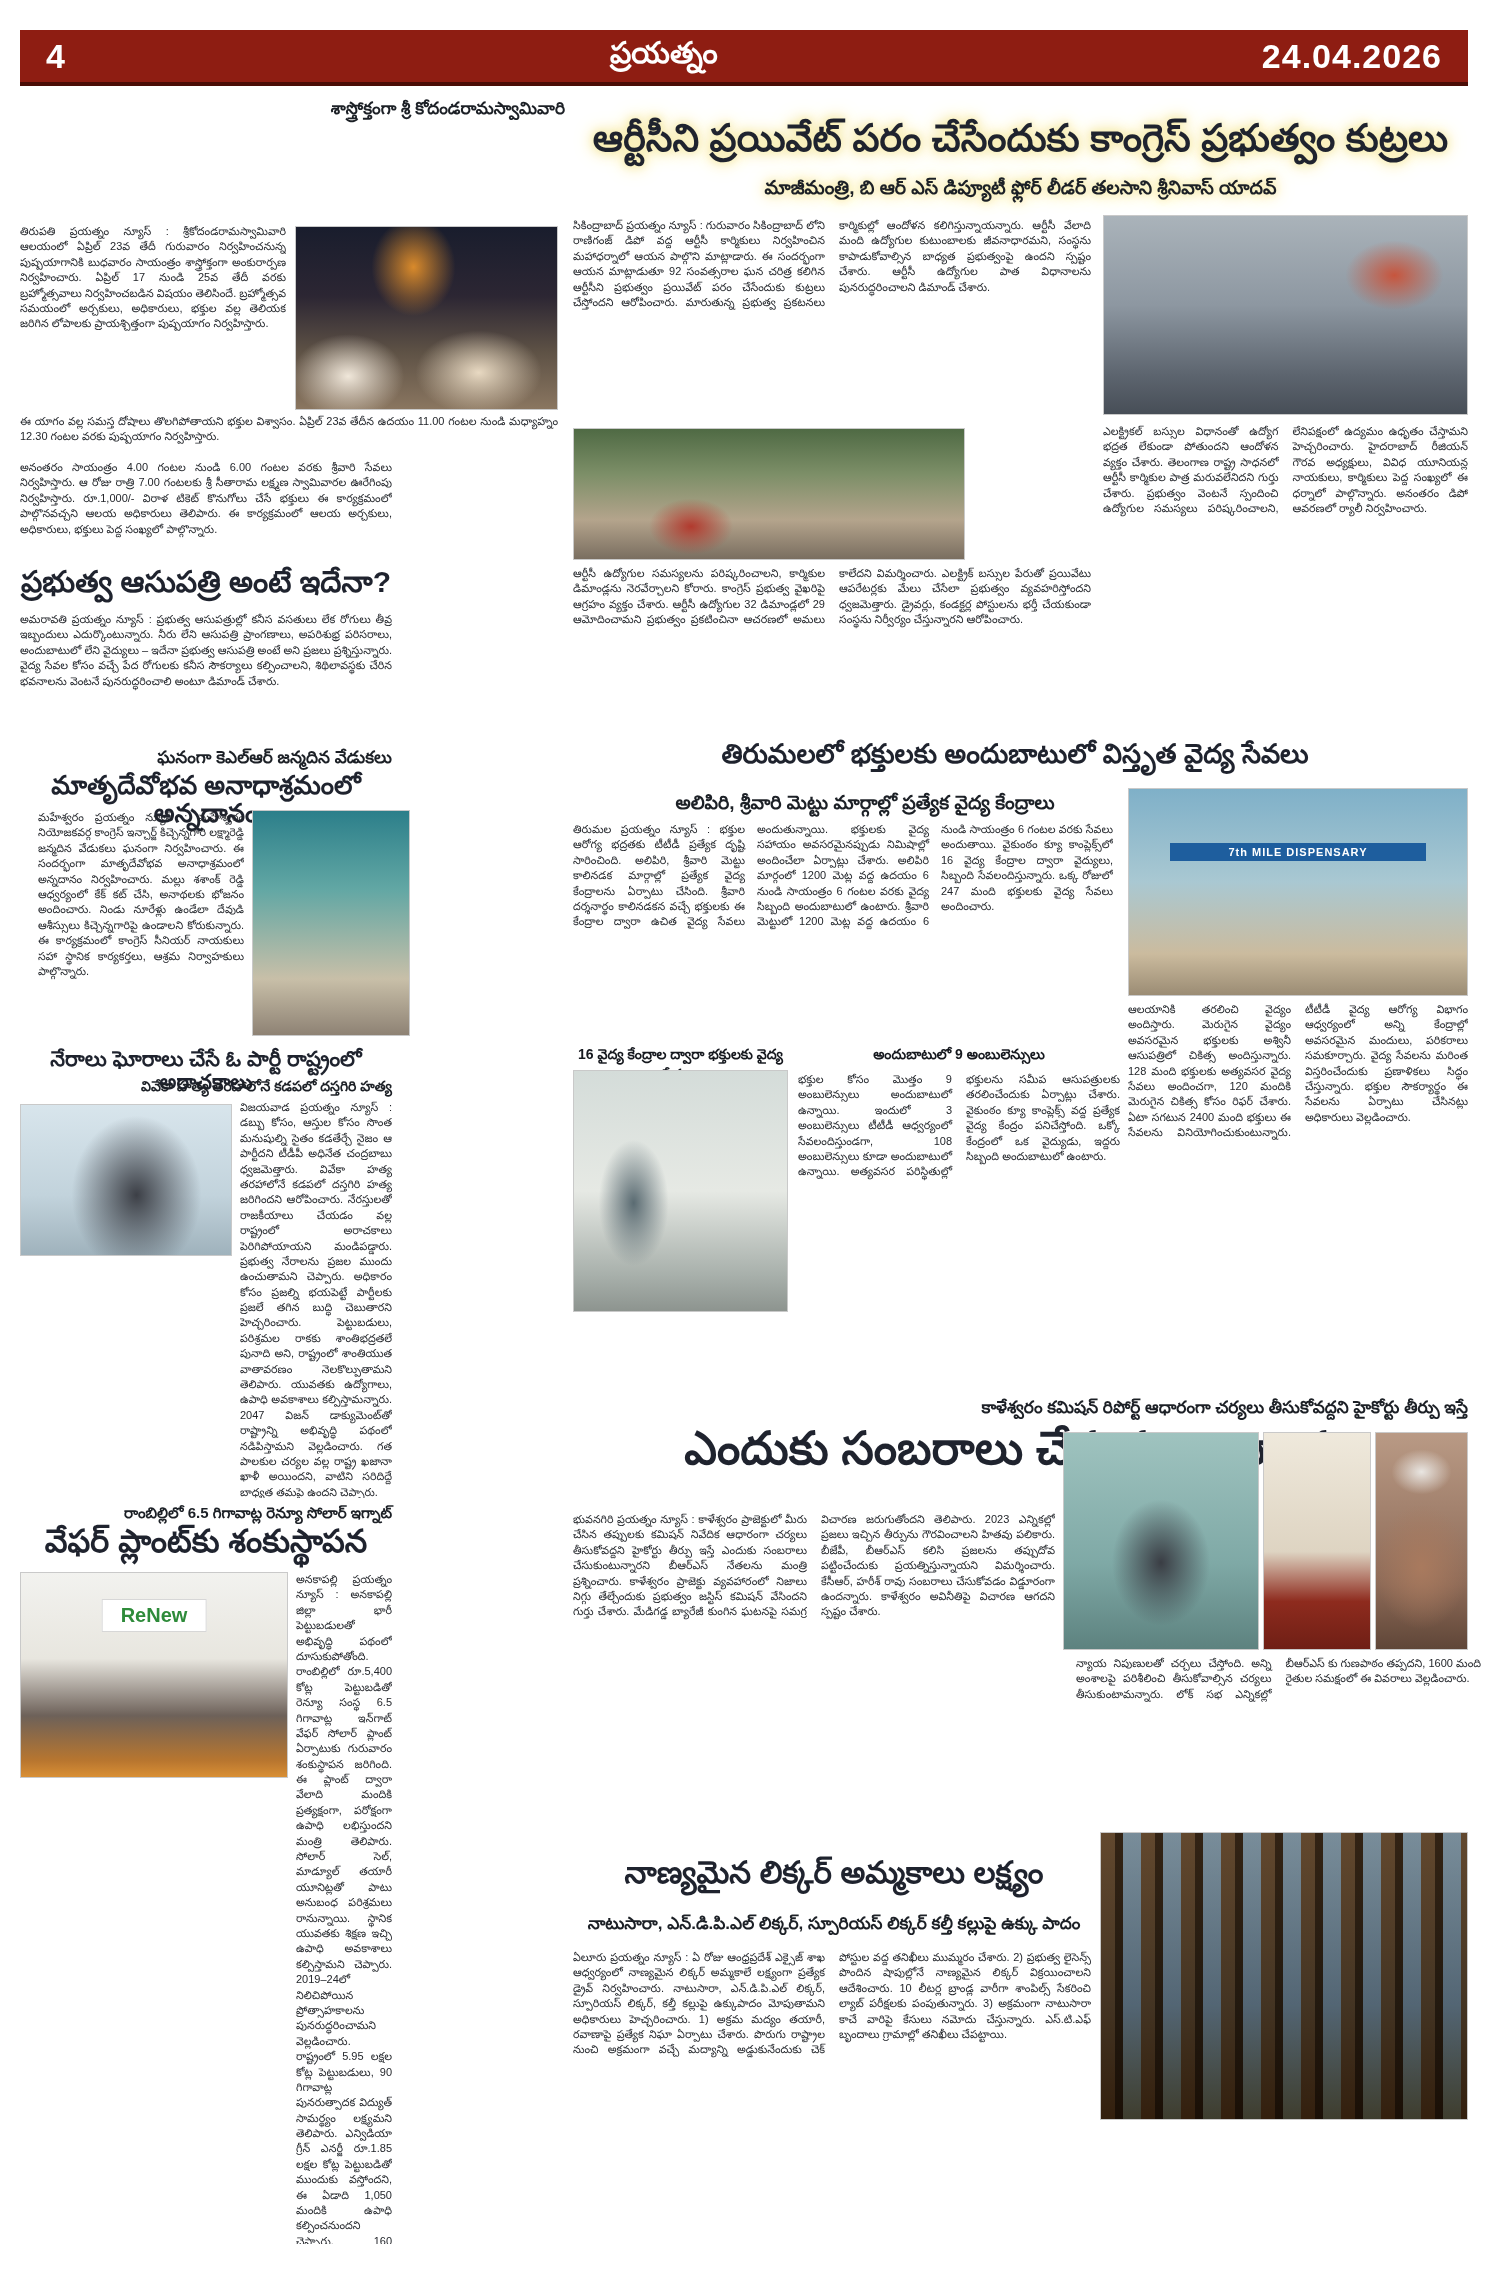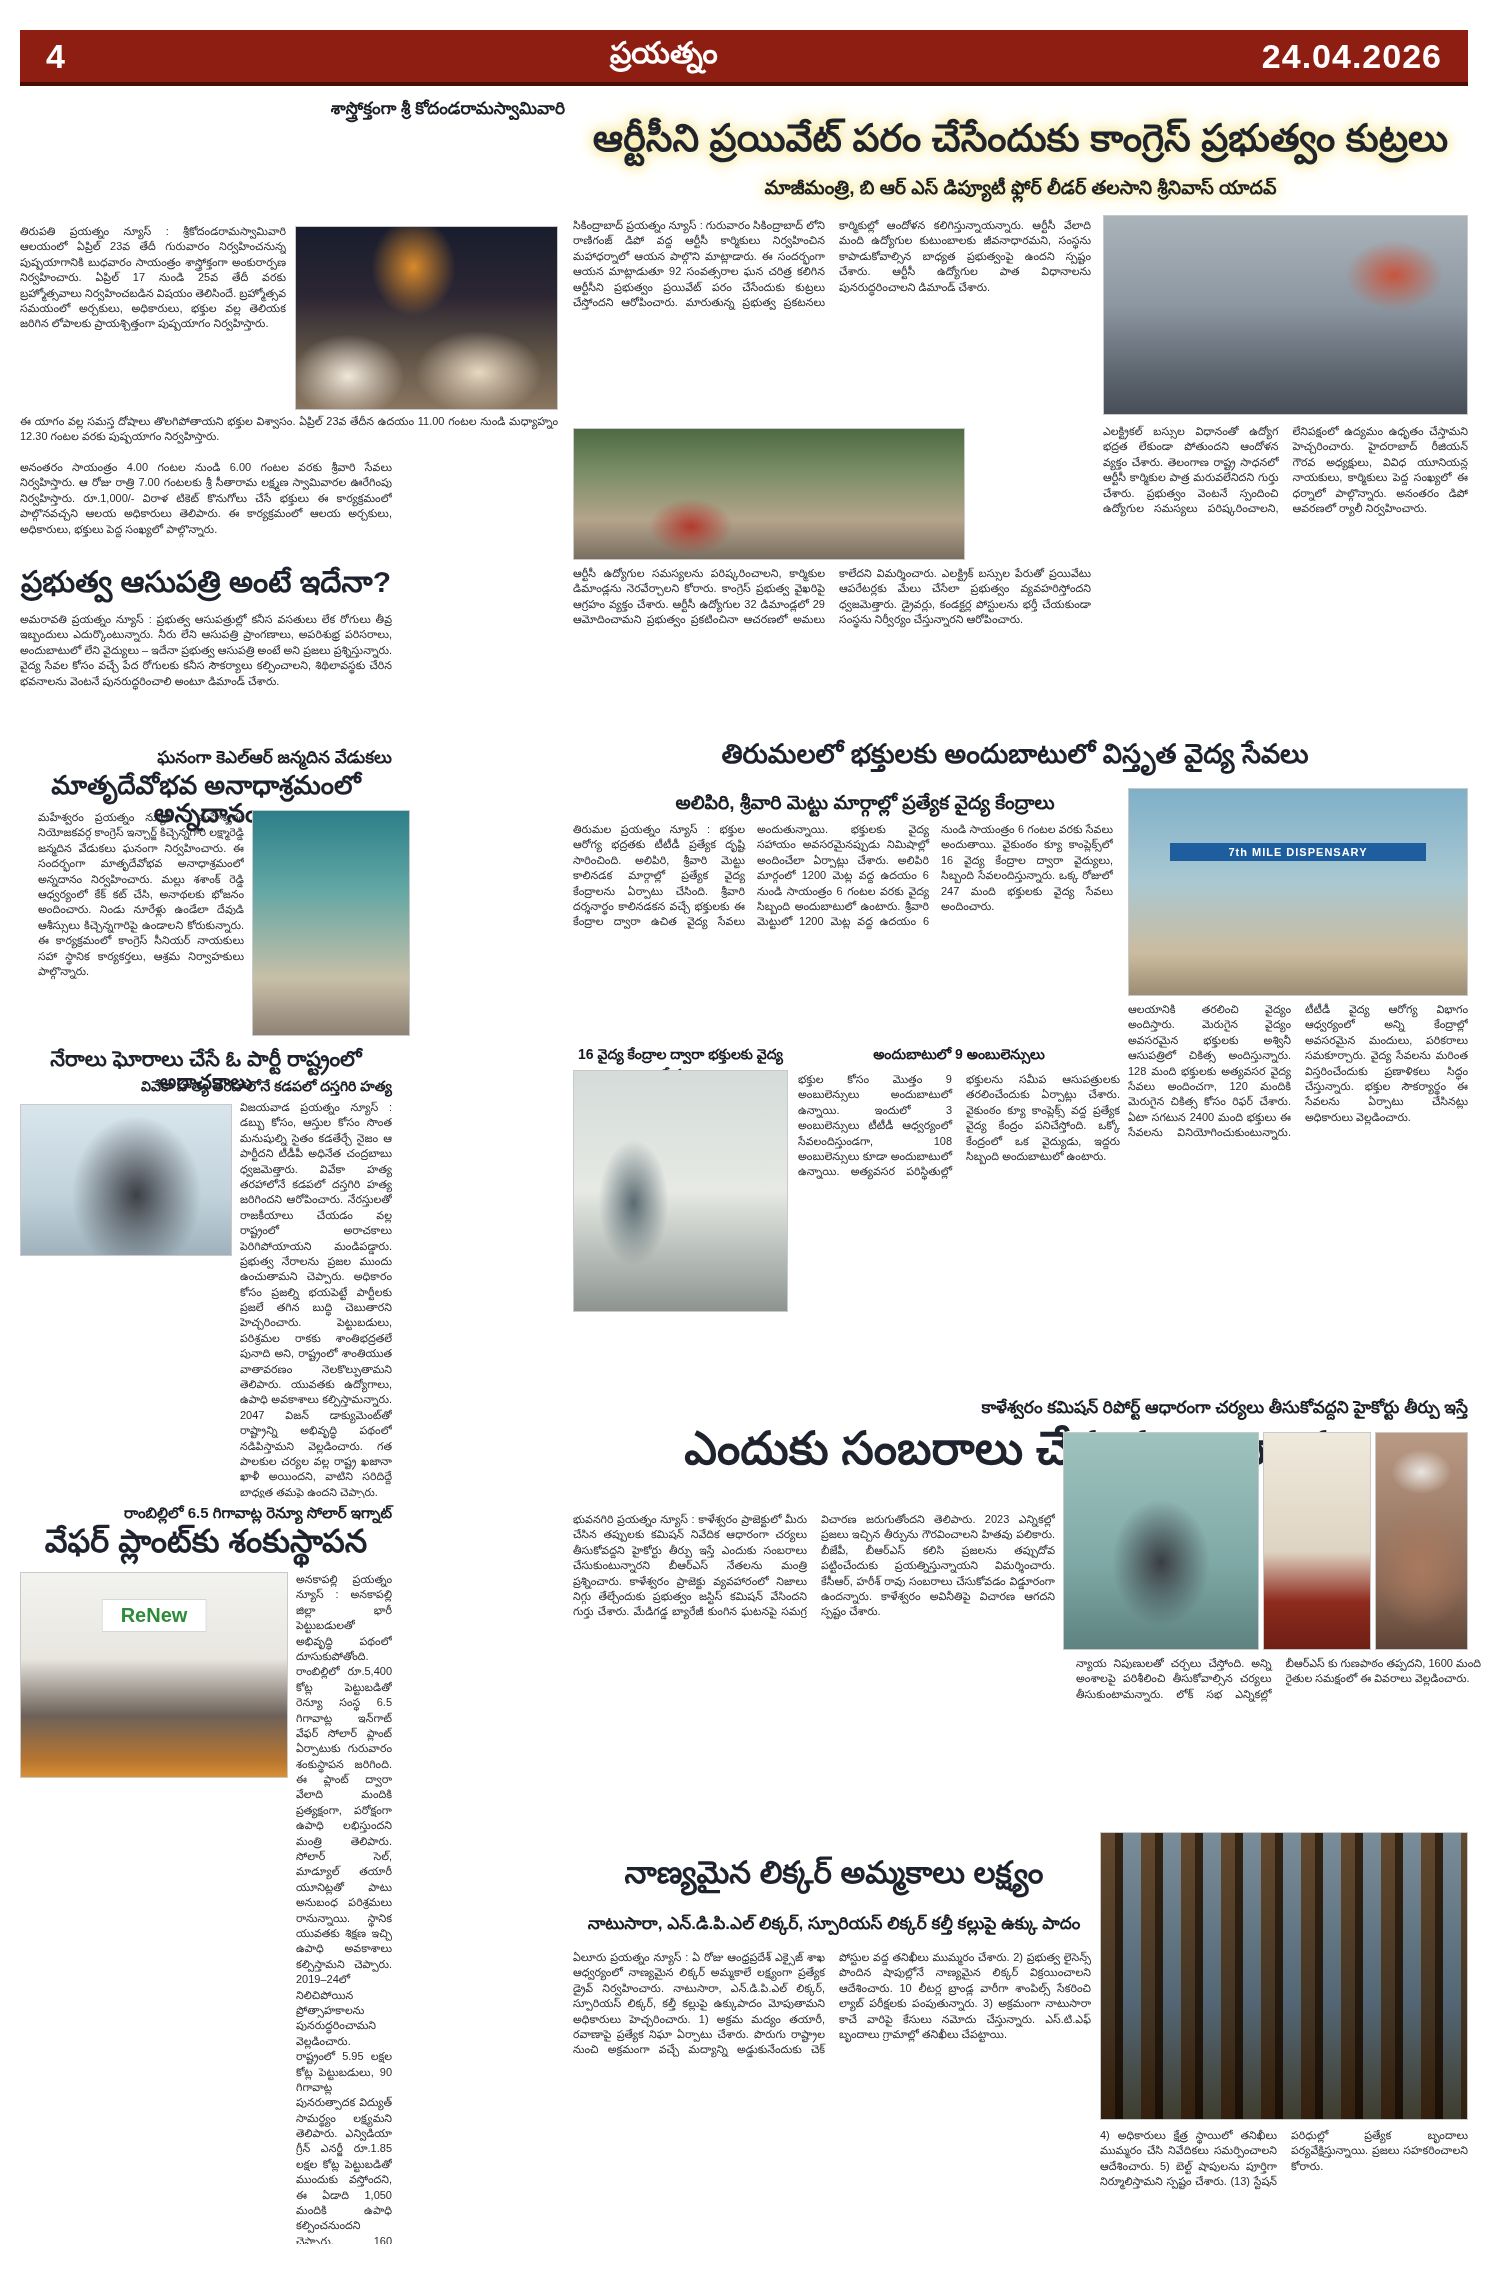--- a/index.html
+++ b/index.html
@@ -130,15 +130,14 @@
   <div class="abs photo ph-harish" style="left:1063px;top:1432px;width:196px;height:218px;"></div>
   <div class="abs photo ph-court" style="left:1263px;top:1432px;width:108px;height:218px;"></div>
   <div class="abs photo ph-kcr" style="left:1375px;top:1432px;width:93px;height:218px;"></div>
   <div class="abs body cols2" style="left:573px;top:1512px;width:482px;height:292px;">భువనగిరి ప్రయత్నం న్యూస్ : కాళేశ్వరం ప్రాజెక్టులో మీరు చేసిన తప్పులకు కమిషన్ నివేదిక ఆధారంగా చర్యలు తీసుకోవద్దని హైకోర్టు తీర్పు ఇస్తే ఎందుకు సంబరాలు చేసుకుంటున్నారని బీఆర్ఎస్ నేతలను మంత్రి ప్రశ్నించారు. కాళేశ్వరం ప్రాజెక్టు వ్యవహారంలో నిజాలు నిగ్గు తేల్చేందుకు ప్రభుత్వం జస్టిస్ కమిషన్ వేసిందని గుర్తు చేశారు. మేడిగడ్డ బ్యారేజీ కుంగిన ఘటనపై సమగ్ర విచారణ జరుగుతోందని తెలిపారు. 2023 ఎన్నికల్లో ప్రజలు ఇచ్చిన తీర్పును గౌరవించాలని హితవు పలికారు. బీజేపీ, బీఆర్ఎస్ కలిసి ప్రజలను తప్పుదోవ పట్టించేందుకు ప్రయత్నిస్తున్నాయని విమర్శించారు. కేసీఆర్, హరీశ్ రావు సంబరాలు చేసుకోవడం విడ్డూరంగా ఉందన్నారు. కాళేశ్వరం అవినీతిపై విచారణ ఆగదని స్పష్టం చేశారు.</div>
   <div class="abs body cols2" style="left:1076px;top:1656px;width:405px;height:148px;">న్యాయ నిపుణులతో చర్చలు చేస్తోంది. అన్ని అంశాలపై పరిశీలించి తీసుకోవాల్సిన చర్యలు తీసుకుంటామన్నారు. లోక్ సభ ఎన్నికల్లో బీఆర్ఎస్ కు గుణపాఠం తప్పదని, 1600 మంది రైతుల సమక్షంలో ఈ వివరాలు వెల్లడించారు.</div>
 
   <div class="abs headline" style="left:573px;top:1856px;width:522px;font-size:31px;white-space:nowrap;">నాణ్యమైన లిక్కర్ అమ్మకాలు లక్ష్యం</div>
   <div class="abs photo ph-liquor" style="left:1100px;top:1832px;width:368px;height:288px;"></div>
   <div class="abs subhead" style="left:573px;top:1914px;width:522px;font-size:17px;">నాటుసారా, ఎన్.డి.పి.ఎల్ లిక్కర్, స్పూరియస్ లిక్కర్ కల్తీ కల్లుపై ఉక్కు పాదం</div>
   <div class="abs body cols2" style="left:573px;top:1950px;width:518px;height:306px;">ఏలూరు ప్రయత్నం న్యూస్ : ఏ రోజు ఆంధ్రప్రదేశ్ ఎక్సైజ్ శాఖ ఆధ్వర్యంలో నాణ్యమైన లిక్కర్ అమ్మకాలే లక్ష్యంగా ప్రత్యేక డ్రైవ్ నిర్వహించారు. నాటుసారా, ఎన్.డి.పి.ఎల్ లిక్కర్, స్పూరియస్ లిక్కర్, కల్తీ కల్లుపై ఉక్కుపాదం మోపుతామని అధికారులు హెచ్చరించారు. 1) అక్రమ మద్యం తయారీ, రవాణాపై ప్రత్యేక నిఘా ఏర్పాటు చేశారు. పొరుగు రాష్ట్రాల నుంచి అక్రమంగా వచ్చే మద్యాన్ని అడ్డుకునేందుకు చెక్ పోస్టుల వద్ద తనిఖీలు ముమ్మరం చేశారు. 2) ప్రభుత్వ లైసెన్స్ పొందిన షాపుల్లోనే నాణ్యమైన లిక్కర్ విక్రయించాలని ఆదేశించారు. 10 లీటర్ల బ్రాండ్ల వారీగా శాంపిల్స్ సేకరించి ల్యాబ్ పరీక్షలకు పంపుతున్నారు. 3) అక్రమంగా నాటుసారా కాచే వారిపై కేసులు నమోదు చేస్తున్నారు. ఎస్.టి.ఎఫ్ బృందాలు గ్రామాల్లో తనిఖీలు చేపట్టాయి.</div>
-  <div class="abs body cols2" style="left:1100px;top:2128px;width:368px;height:128px;">4) అధికారులు క్షేత్ర స్థాయిలో తనిఖీలు ముమ్మరం చేసి నివేదికలు సమర్పించాలని ఆదేశించారు. 5) బెల్ట్ షాపులను పూర్తిగా నిర్మూలిస్తామని స్పష్టం చేశారు. (13) స్టేషన్ పరిధుల్లో ప్రత్యేక బృందాలు పర్యవేక్షిస్తున్నాయి. ప్రజలు సహకరించాలని కోరారు.</div>
 
 </div>
 
 </body></html>

